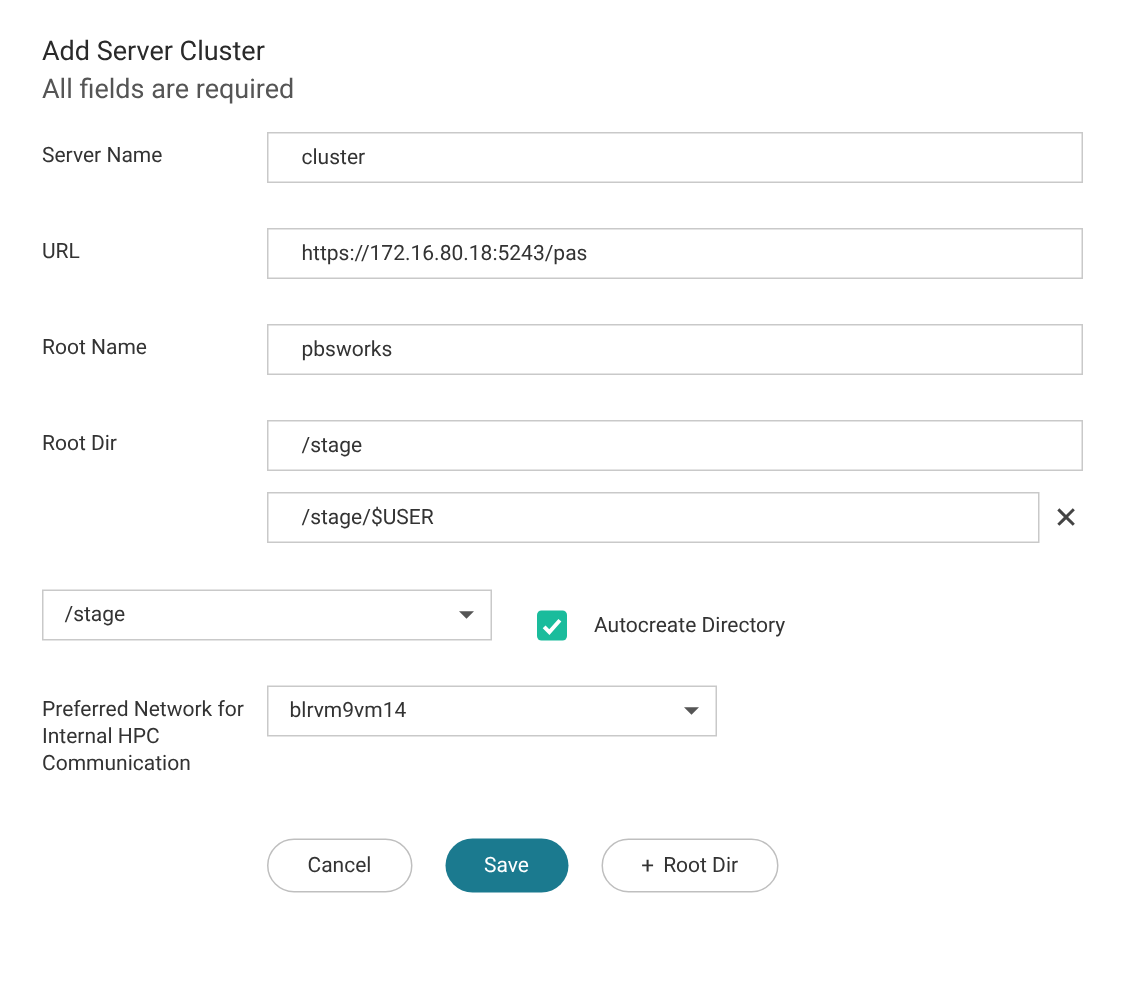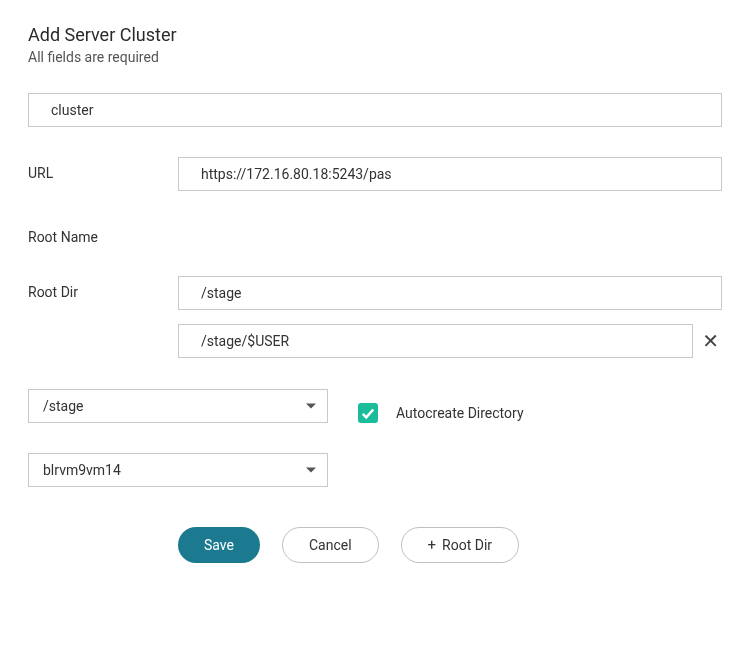--- a/index.html
+++ b/index.html
@@ -12,23 +12,23 @@
     background: #fff;
     width: 750px;
   }
   .title {
     font-size: 18px;
     font-weight: 400;
     color: #2a2a2a;
     margin: 0 0 4px 0;
   }
   .subtitle {
-    font-size: 14px;
+    font-size: 18px;
     color: #555;
-    margin: 0 0 28px 0;
+    margin: 0 0 18px 0;
   }
   .form-row {
     display: flex;
     align-items: flex-start;
     margin-bottom: 30px;
   }
   .form-row.tight { margin-bottom: 14px; }
   .form-label {
     width: 150px;
     padding-top: 7px;
@@ -151,34 +151,38 @@
   }
   .btn .plus { margin-right: 6px; font-size: 15px; }
 </style>
 </head>
 <body>
 
 <h1 class="title">Add Server Cluster</h1>
 <p class="subtitle">All fields are required</p>
 
 <div class="form-row">
+  <div class="form-label">Server Name</div>
   <div class="form-control-area">
     <input class="text-input" type="text" value="cluster" style="">
   </div>
 </div>
 
 <div class="form-row">
   <div class="form-label">URL</div>
   <div class="form-control-area">
     <input class="text-input" type="text" value="https://172.16.80.18:5243/pas" style="">
   </div>
 </div>
 
 <div class="form-row">
   <div class="form-label">Root Name</div>
+  <div class="form-control-area">
+    <input class="text-input" type="text" value="pbsworks" style="">
+  </div>
 </div>
 
 <div class="form-row tight">
   <div class="form-label">Root Dir</div>
   <div class="form-control-area">
     <input class="text-input" type="text" value="/stage" style="">
   </div>
 </div>
 
 <div class="form-row">
@@ -204,30 +208,31 @@
         <svg viewBox="0 0 16 16">
             <polyline points="2,9 6,13 14,4"></polyline>
           </svg>
       </span>
       <span class="checkbox-label">Autocreate Directory</span>
     </div>
   </div>
 </div>
 
 <div class="form-row">
+  <div class="form-label">Preferred Network for Internal HPC Communication</div>
   <div class="form-control-area">
     <div class="select-wrap">
       <select>
         <option>blrvm9vm14</option>
       </select>
       <span class="caret"></span>
     </div>
   </div>
 </div>
 
 <div class="button-row">
+  <button class="btn btn-secondary">Cancel</button>
   <button class="btn btn-primary">Save</button>
-  <button class="btn btn-secondary">Cancel</button>
   <button class="btn btn-secondary">
     <span class="plus">+</span>
     <span>Root Dir</span>
   </button>
 </div>
 
 </body></html>

